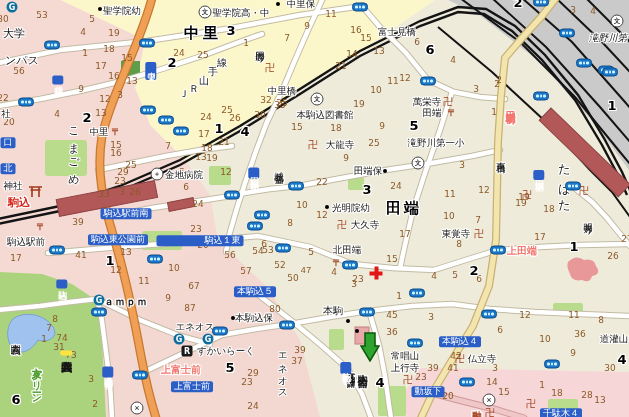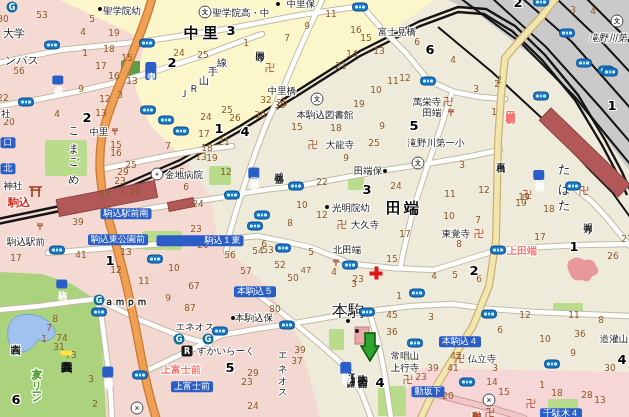--- a/index.html
+++ b/index.html
@@ -169,21 +169,21 @@
       <div class="lbl" style="left: 614px; top: 339px;">道灌山</div>
       <div class="lbl" style="left: 405px; top: 356px;">常唱山</div>
       <div class="lbl" style="left: 405px; top: 368px;">上行寺</div>
       <div class="lbl" style="left: 195px; top: 327px;">エネオス</div>
       <div class="lbl v" style="left: 283px; top: 370px;">エネオス</div>
       <div class="lbl" style="left: 226px; top: 351px;">すかいらーく</div>
       <div class="lbl store" style="font-size: 10px; left: 126px; top: 302px;">ａｍｐｍ</div>
       <div class="lbl" style="left: 254px; top: 318px;">本駒込保</div>
       <div class="lbl v" style="font-size: 9px; left: 350px; top: 368px;">文京区勤労福祉会館</div>
       <div class="lbl v" style="font-size: 10px; left: 362px; top: 369px;">本駒込図書館</div>
-      <div class="lbl" style="font-size: 16px; left: 348px; top: 311px;">本駒</div>
+      <div class="lbl" style="font-size: 10px; left: 333px; top: 311px;">本駒</div>
       <div class="lbl v" style="font-size: 10px; left: 15px; top: 337px;">六義園</div>
       <div class="lbl hl v" style="font-size: 11px; left: 66px; top: 353px;">六義園</div>
       <div class="lbl green v" style="font-size: 10px; left: 36px; top: 380px;">文京グリーン</div>
       <div class="lbl pink" style="left: 181px; top: 370px;">上富士前</div>
       <div class="lbl dred v" style="left: 477px; top: 404px;">動坂</div>
       <div class="lbl" style="font-size: 11px; left: 14px; top: 34px;">大学</div>
       <div class="lbl" style="font-size: 11px; left: 22px; top: 61px;">ンパス</div>
       <div class="lbl" style="left: 6px; top: 114px;">社</div>
       <div class="lbl" style="left: 13px; top: 186px;">神社</div>
       <div class="lbl big" style="left: 231px; top: 31px;">3</div>

